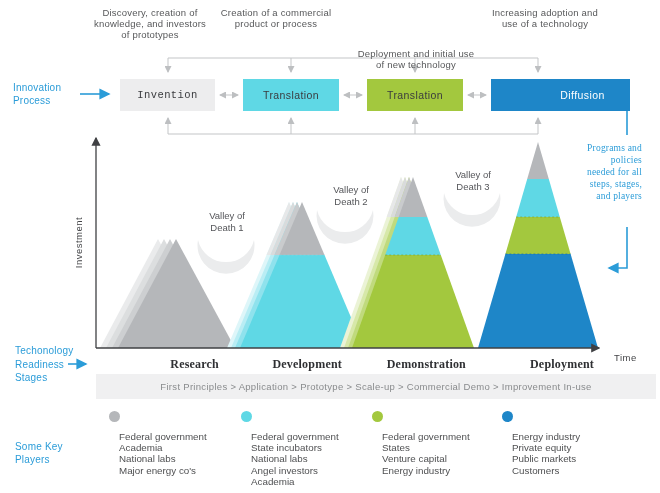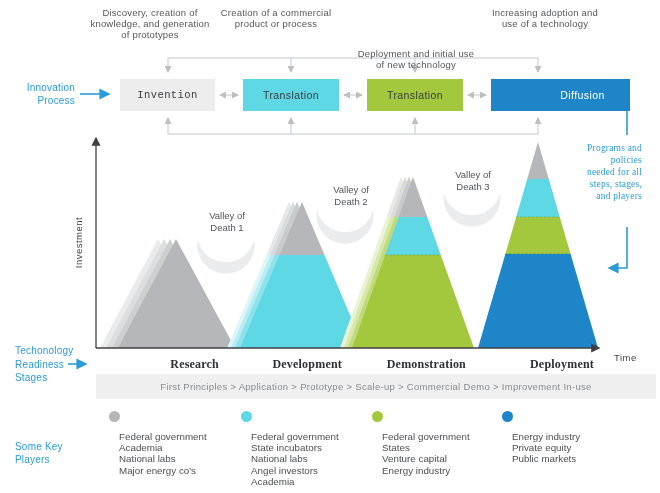--- a/index.html
+++ b/index.html
@@ -111,31 +111,31 @@
       <line x1="516.2" y1="217" x2="559.8" y2="217" stroke="#7ea830" stroke-width="1" stroke-dasharray="2 2" opacity="0.7"></line>
       <line x1="505.4" y1="254" x2="570.6" y2="254" stroke="#1b6fa5" stroke-width="1" stroke-dasharray="2 2" opacity="0.7"></line>
     </g>
 
     <g stroke="#3f4043" stroke-width="1.3" fill="none">
       <path d="M96,348 V138" marker-end="url(#mDark)"></path>
       <path d="M96,348 H599" marker-end="url(#mDark)"></path>
     </g>
   </svg>
 
-  <div class="abs desc" style="left:90px;top:7px;">Discovery, creation of knowledge, and generation of prototypes</div>
+  <div class="abs desc" style="left:90px;top:7px;">Discovery, creation of knowledge, and investors of prototypes</div>
   <div class="abs desc" style="left:216px;top:7px;">Creation of a commercial product or process</div>
   <div class="abs desc" style="left:356px;top:7px;margin-top:41px;">Deployment and initial use of new technology</div>
   <div class="abs desc" style="left:485px;top:7px;">Increasing adoption and use of a technology</div>
 
   <div class="abs fbox" style="left: 120px; top: 79px; width: 95px; background: rgb(237, 237, 238); font-family: Liberation Mono, monospace;">Invention</div>
   <div class="abs fbox" style="left: 243px; top: 79px; width: 96px; background: rgb(95, 216, 229);">Translation</div>
   <div class="abs fbox" style="left: 367px; top: 79px; width: 96px; background: rgb(163, 200, 62);">Translation</div>
   <div class="abs fbox white" style="left: 491px; top: 79px; width: 95px; background: rgb(30, 134, 200);">Diffusion</div>
 
-  <div class="abs bluelbl" style="left:13px;top:81px;width:62px;text-align:right;">Innovation Process</div>
+  <div class="abs bluelbl" style="left:13px;top:81px;width:62px;">Innovation Process</div>
   <div class="abs bluelbl" style="left:584px;top:142px;width:58px;text-align:right;font-size:9.5px;line-height:12px;font-family:Liberation Serif, serif;">Programs and policies needed for all steps, stages, and players</div>
   <div class="abs bluelbl" style="left:15px;top:344px;width:66px;line-height:13.5px;">Techonology Readiness Stages</div>
 
   <div class="abs axislbl" style="left:18px;top:237px;width:120px;text-align:center;transform:rotate(-90deg);">Investment</div>
   <div class="abs axislbl" style="left:614px;top:352px;">Time</div>
 
   <div class="abs valley" style="left:192px;top:210px;">
     <div>Valley of</div>
     <div>Death 1</div>
   </div>
@@ -177,15 +177,16 @@
     <div class="pitem">Federal government</div>
     <div class="pitem">States</div>
     <div class="pitem">Venture capital</div>
     <div class="pitem">Energy industry</div>
   </div>
   <div class="abs pcol" style="left:502px;top:411px;">
     <div class="dot" style="background: rgb(30, 134, 200);"></div>
     <div class="pitem">Energy industry</div>
     <div class="pitem">Private equity</div>
     <div class="pitem">Public markets</div>
+    <div class="pitem">Customers</div>
   </div>
 
 </div>
 
 </body></html>

